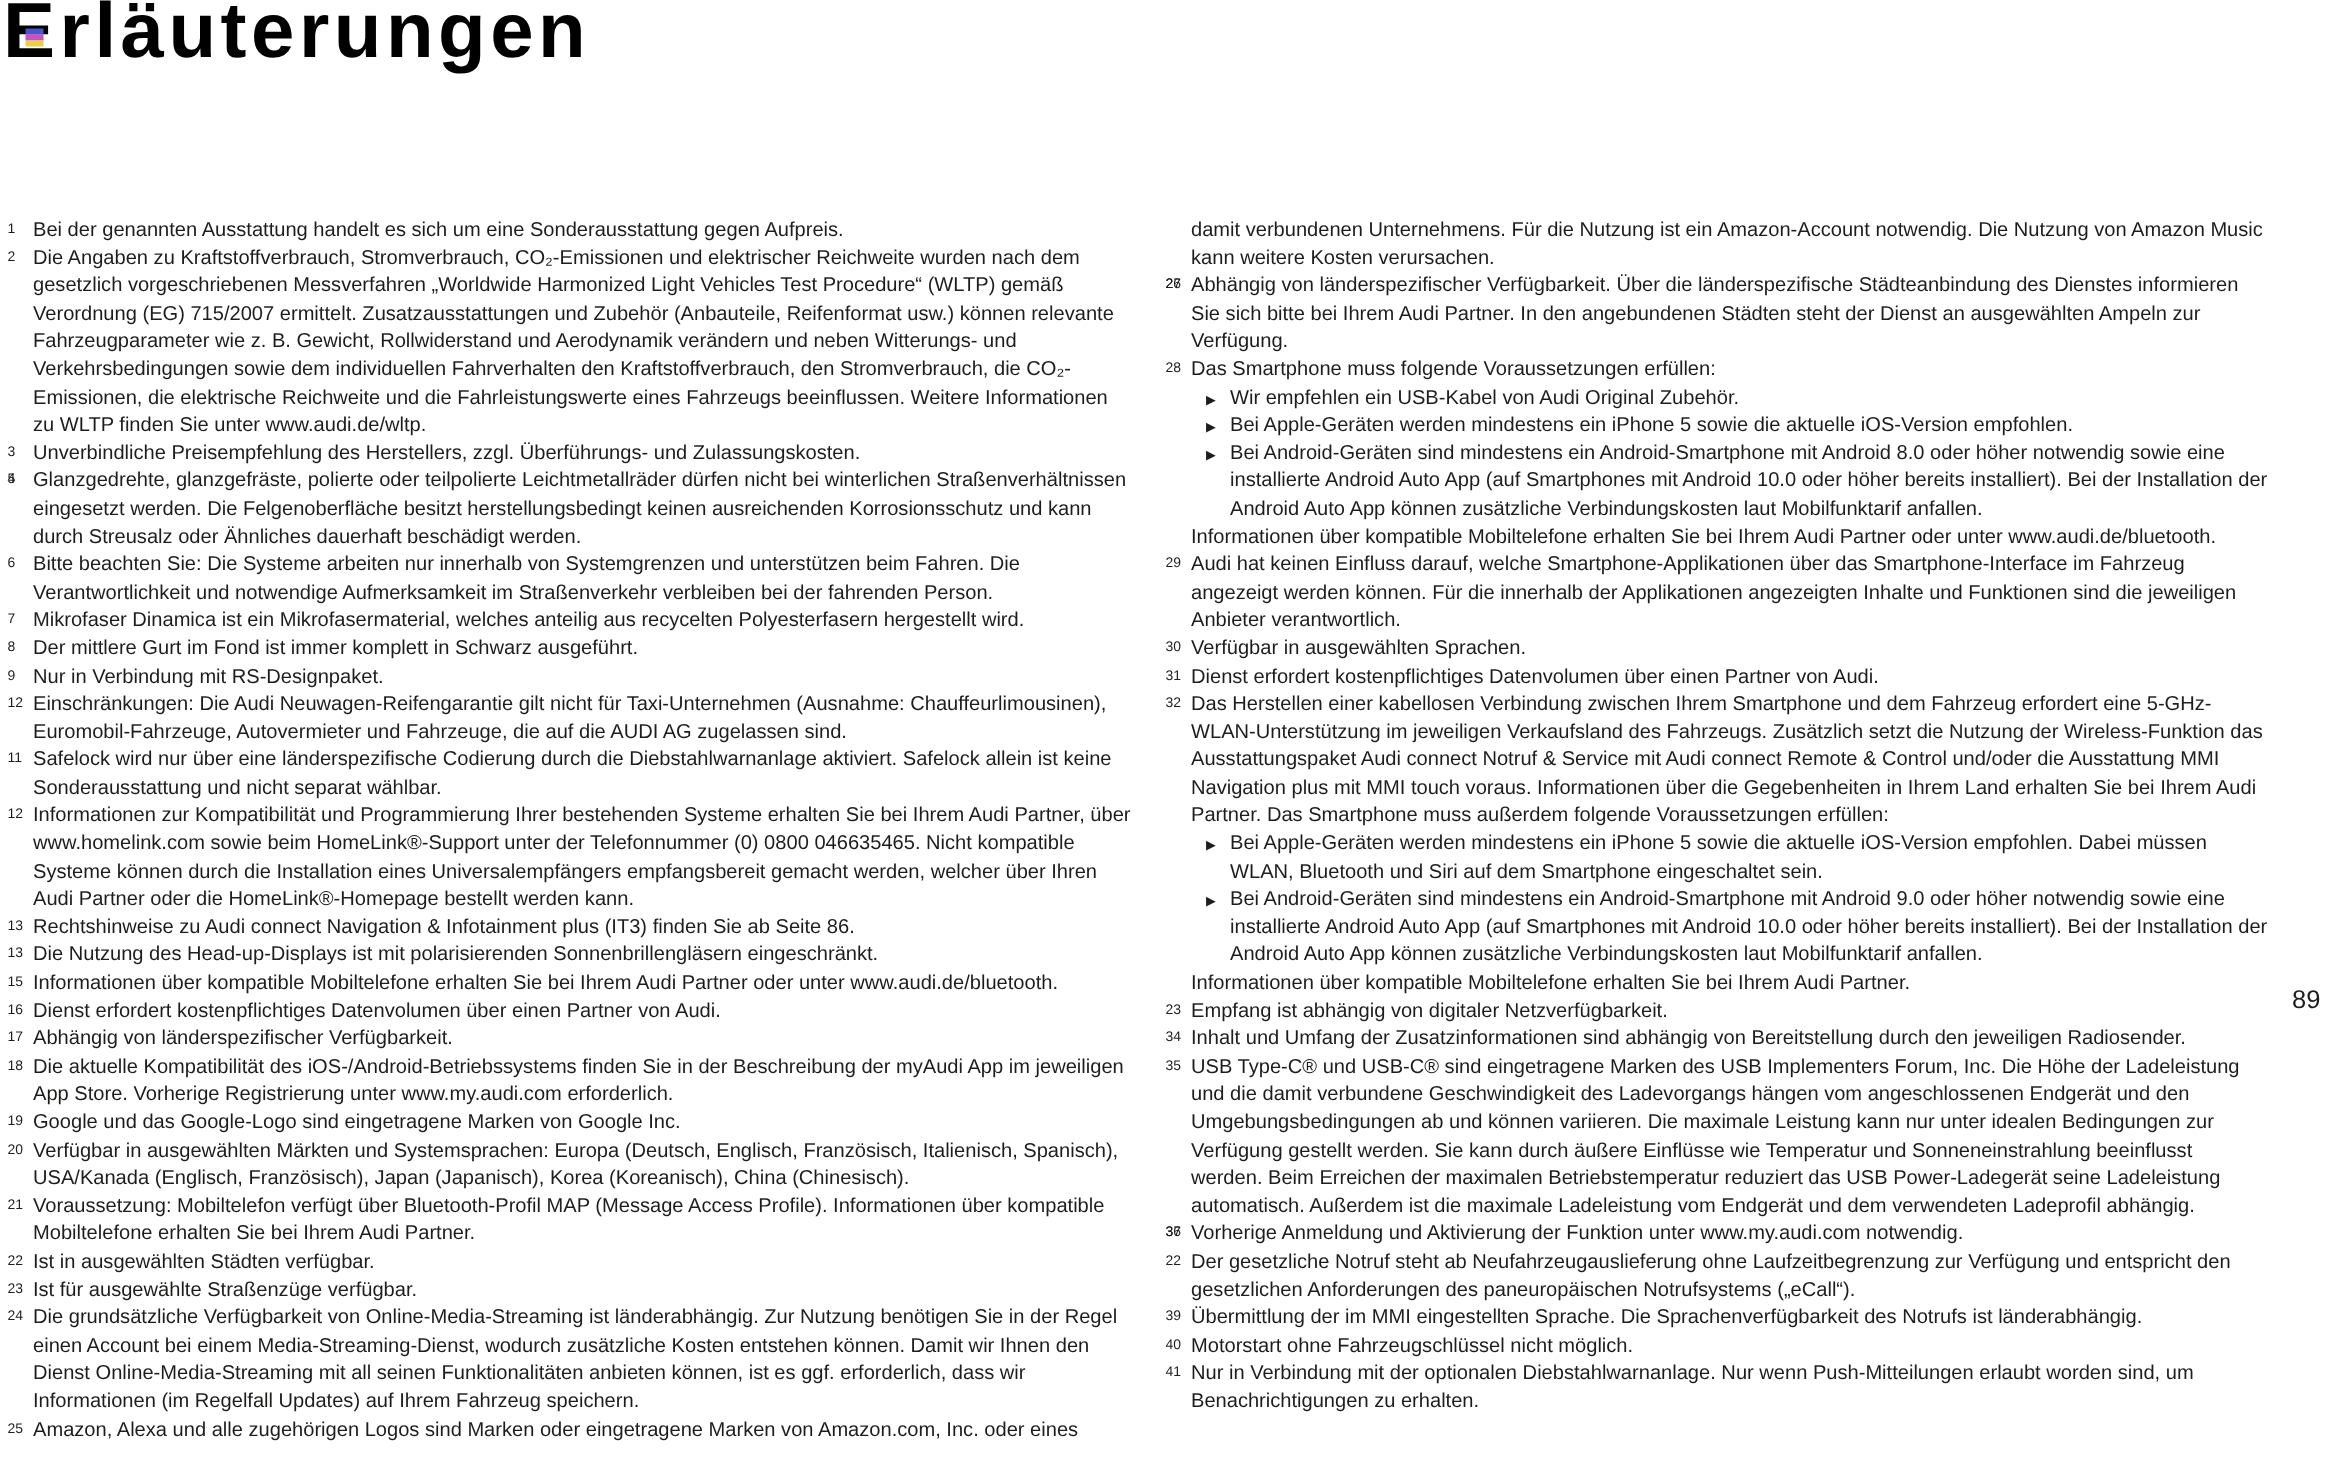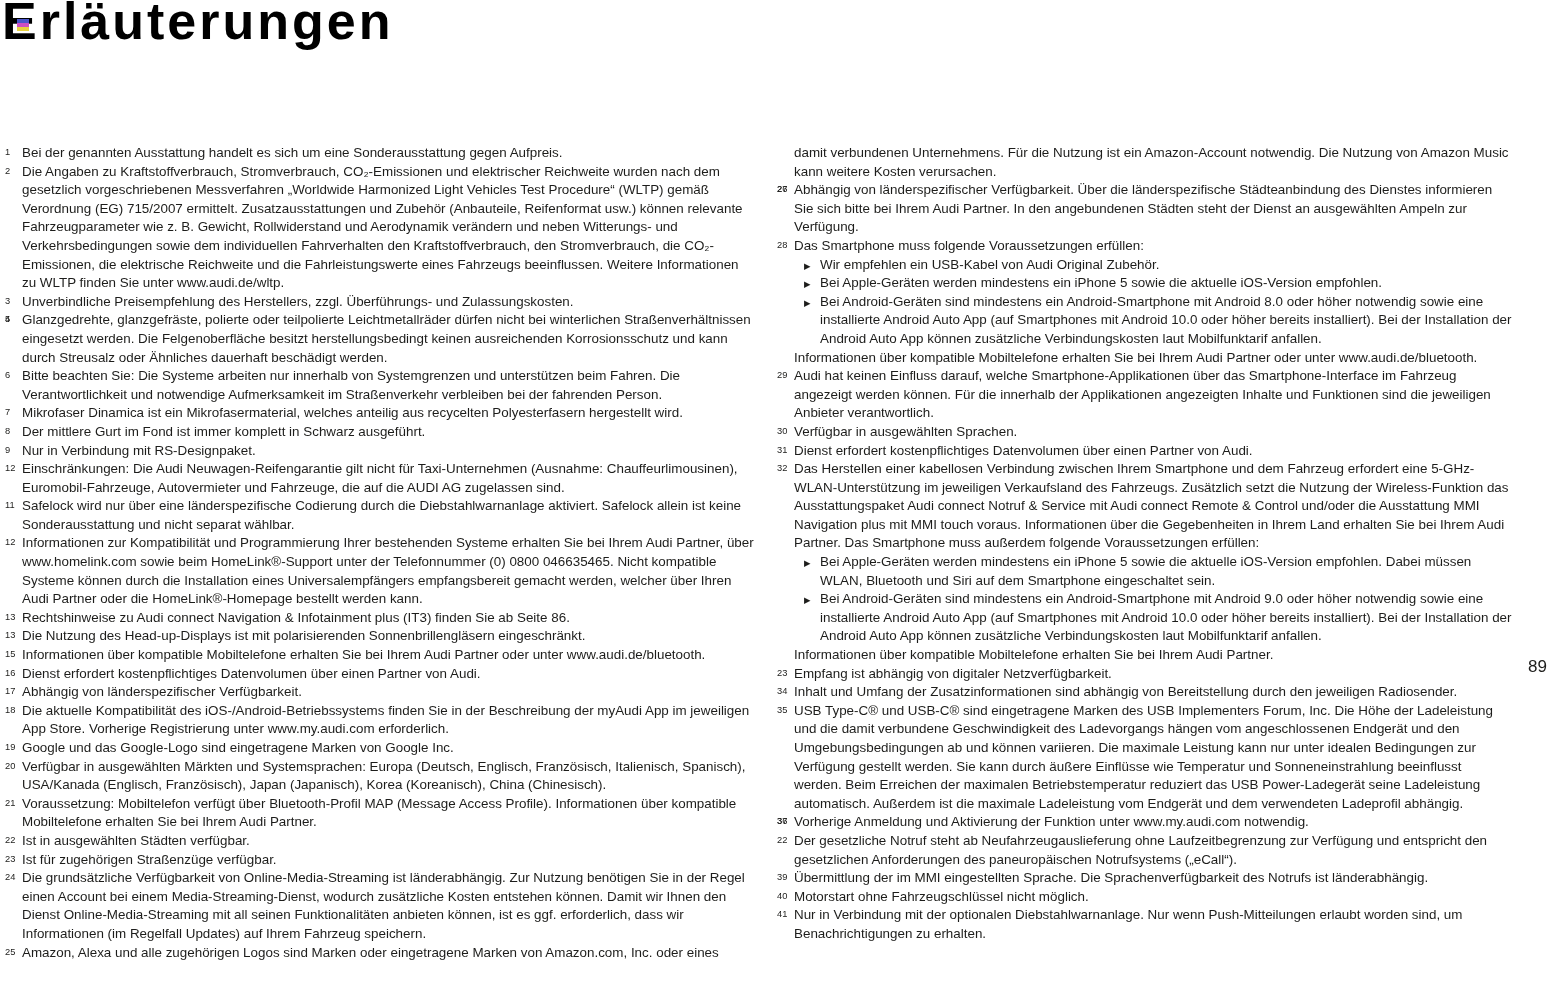--- a/index.html
+++ b/index.html
@@ -72,21 +72,21 @@
     <div class="fn"><span class="num">13</span><span class="">Rechtshinweise zu Audi connect Navigation &amp; Infotainment plus (IT3) finden Sie ab Seite 86.</span></div>
     <div class="fn"><span class="num">13</span><span class="">Die Nutzung des Head-up-Displays ist mit polarisierenden Sonnenbrillengläsern eingeschränkt.</span></div>
     <div class="fn"><span class="num">15</span><span class="">Informationen über kompatible Mobiltelefone erhalten Sie bei Ihrem Audi Partner oder unter www.audi.de/bluetooth.</span></div>
     <div class="fn"><span class="num">16</span><span class="">Dienst erfordert kostenpflichtiges Datenvolumen über einen Partner von Audi.</span></div>
     <div class="fn"><span class="num">17</span><span class="">Abhängig von länderspezifischer Verfügbarkeit.</span></div>
     <div class="fn"><span class="num">18</span><span class="">Die aktuelle Kompatibilität des iOS-/Android-Betriebssystems finden Sie in der Beschreibung der myAudi App im jeweiligen App Store. Vorherige Registrierung unter www.my.audi.com erforderlich.</span></div>
     <div class="fn"><span class="num">19</span><span class="">Google und das Google-Logo sind eingetragene Marken von Google Inc.</span></div>
     <div class="fn"><span class="num">20</span><span class="">Verfügbar in ausgewählten Märkten und Systemsprachen: Europa (Deutsch, Englisch, Französisch, Italienisch, Spanisch), USA/Kanada (Englisch, Französisch), Japan (Japanisch), Korea (Koreanisch), China (Chinesisch).</span></div>
     <div class="fn"><span class="num">21</span><span class="">Voraussetzung: Mobiltelefon verfügt über Bluetooth-Profil MAP (Message Access Profile). Informationen über kompatible Mobiltelefone erhalten Sie bei Ihrem Audi Partner.</span></div>
     <div class="fn"><span class="num">22</span><span class="">Ist in ausgewählten Städten verfügbar.</span></div>
-    <div class="fn"><span class="num">23</span><span class="">Ist für zugehörigen Straßenzüge verfügbar.</span></div>
+    <div class="fn"><span class="num">23</span><span class="">Ist für ausgewählte Straßenzüge verfügbar.</span></div>
     <div class="fn"><span class="num">24</span><span class="">Die grundsätzliche Verfügbarkeit von Online-Media-Streaming ist länderabhängig. Zur Nutzung benötigen Sie in der Regel einen Account bei einem Media-Streaming-Dienst, wodurch zusätzliche Kosten entstehen können. Damit wir Ihnen den Dienst Online-Media-Streaming mit all seinen Funktionalitäten anbieten können, ist es ggf. erforderlich, dass wir Informationen (im Regelfall Updates) auf Ihrem Fahrzeug speichern.</span></div>
     <div class="fn"><span class="num">25</span><span class="">Amazon, Alexa und alle zugehörigen Logos sind Marken oder eingetragene Marken von Amazon.com, Inc. oder eines</span></div>
   </div>
 <div class="col col-right" id="col-right">
     <div class="fn"><span class="">damit verbundenen Unternehmens. Für die Nutzung ist ein Amazon-Account notwendig. Die Nutzung von Amazon Music kann weitere Kosten verursachen.</span></div>
     <div class="fn"><span class="num">26</span></div>
     <div class="fn"><span class="num">27</span><span class="">Abhängig von länderspezifischer Verfügbarkeit. Über die länderspezifische Städteanbindung des Dienstes informieren Sie sich bitte bei Ihrem Audi Partner. In den angebundenen Städten steht der Dienst an ausgewählten Ampeln zur Verfügung.</span></div>
     <div class="fn"><span class="num">28</span><span class="">Das Smartphone muss folgende Voraussetzungen erfüllen:</span><div class="bullet"><span class="marker">▶</span><span class="">Wir empfehlen ein USB-Kabel von Audi Original Zubehör.</span></div><div class="bullet"><span class="marker">▶</span><span class="">Bei Apple-Geräten werden mindestens ein iPhone 5 sowie die aktuelle iOS-Version empfohlen.</span></div><div class="bullet"><span class="marker">▶</span><span class="">Bei Android-Geräten sind mindestens ein Android-Smartphone mit Android 8.0 oder höher notwendig sowie eine installierte Android Auto App (auf Smartphones mit Android 10.0 oder höher bereits installiert). Bei der Installation der Android Auto App können zusätzliche Verbindungskosten laut Mobilfunktarif anfallen.</span></div><div class="after">Informationen über kompatible Mobiltelefone erhalten Sie bei Ihrem Audi Partner oder unter www.audi.de/bluetooth.</div></div>
     <div class="fn"><span class="num">29</span><span class="">Audi hat keinen Einfluss darauf, welche Smartphone-Applikationen über das Smartphone-Interface im Fahrzeug angezeigt werden können. Für die innerhalb der Applikationen angezeigten Inhalte und Funktionen sind die jeweiligen Anbieter verantwortlich.</span></div>
     <div class="fn"><span class="num">30</span><span class="">Verfügbar in ausgewählten Sprachen.</span></div>

